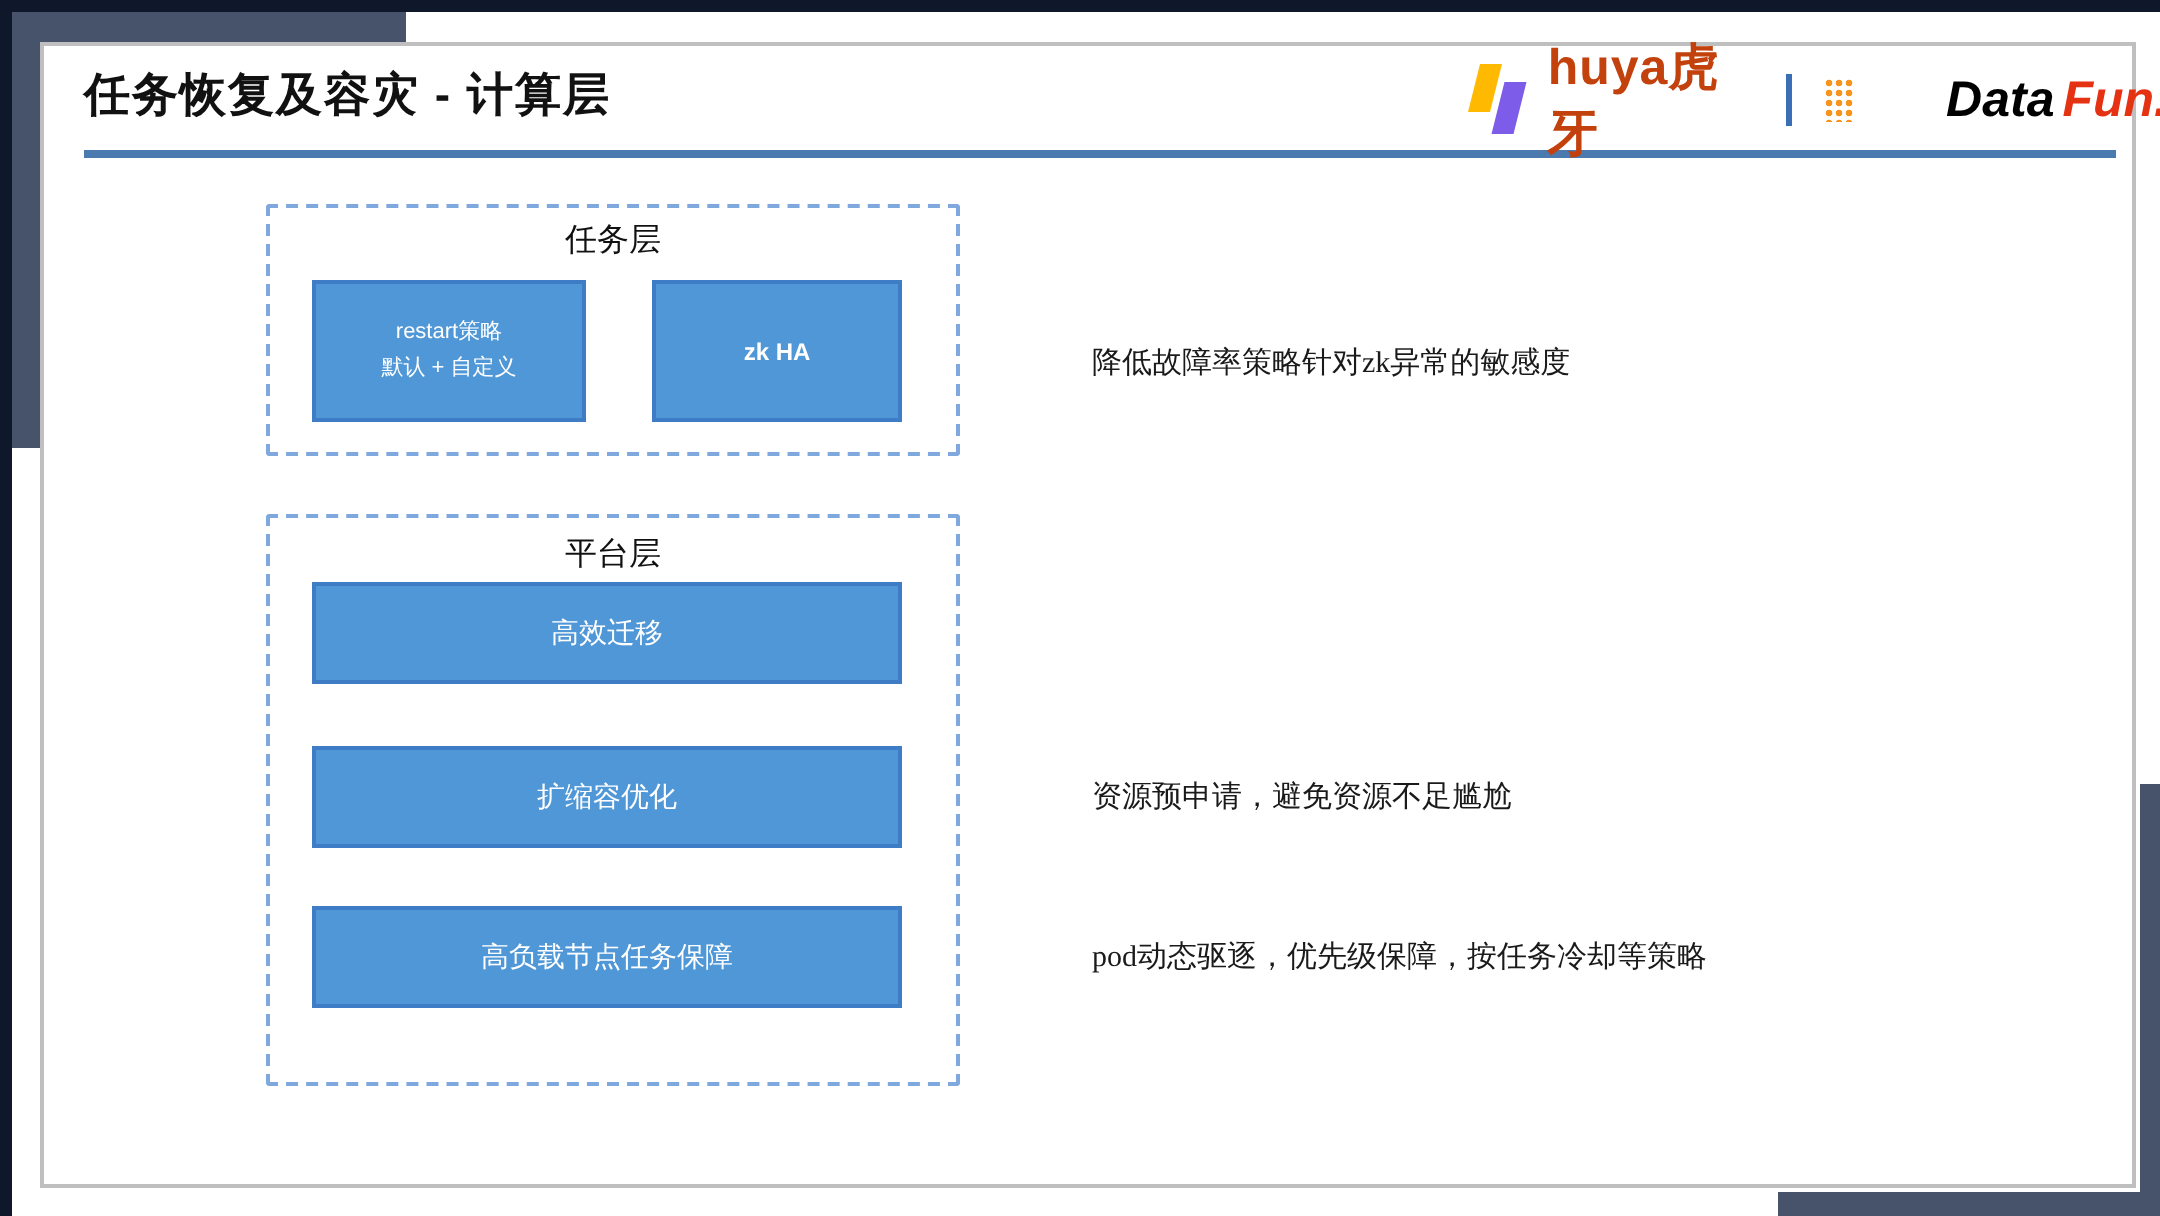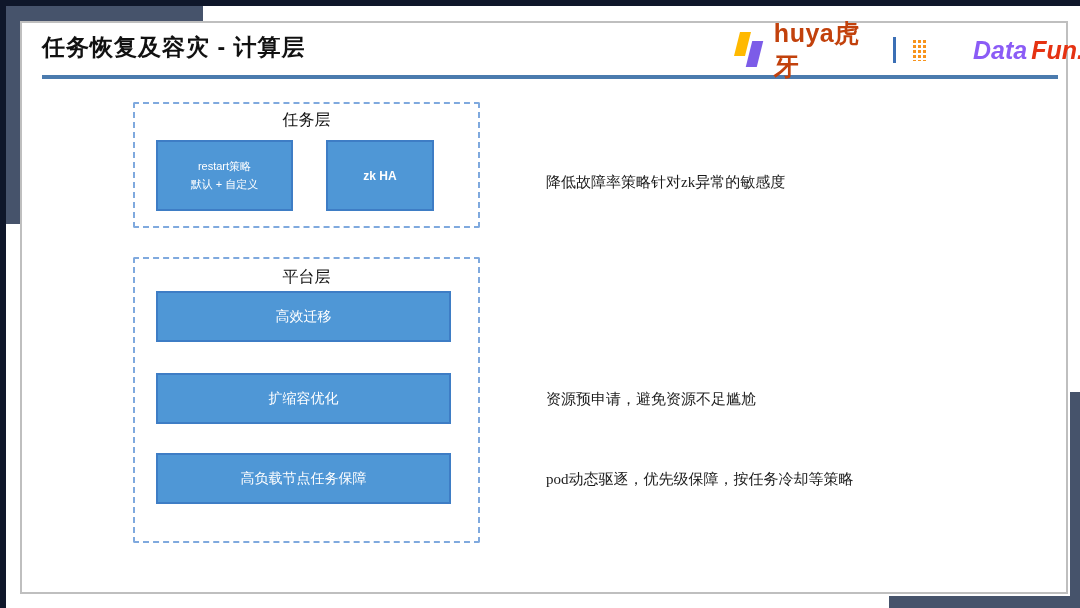--- a/index.html
+++ b/index.html
@@ -28,40 +28,40 @@
 
   
   .logos{position:absolute;left:728px;top:24px;height:40px;display:flex;align-items:center;gap:12px;}
   .huya-icon{position:relative;width:30px;height:36px;}
   .huya-icon .y{position:absolute;left:3px;top:0;width:11px;height:24px;background:#ffb900;transform:skewX(-14deg);}
   .huya-icon .p{position:absolute;left:15px;top:9px;width:11px;height:26px;background:#7c5ce8;transform:skewX(-14deg);}
   .huya-text{font-size:25px;font-weight:600;color:#c2410c;letter-spacing:.5px;}
   .logo-sep{width:3px;height:26px;background:#3b6fb5;margin:0 4px;}
   .datafun{display:flex;align-items:center;gap:4px;font-style:italic;font-weight:bold;font-size:25px;}
   .datafun-dots{width:15px;height:22px;background-image:radial-gradient(#f7941d 1.6px,transparent 1.8px);background-size:5px 5px;}
-  .df-data{color:#8b5cf6;margin-left:42px;}
+  .df-data{color:#000000;margin-left:42px;}
   .df-fun{color:#e53212;}
 
   
   .group{
     position:absolute;border:2px dashed #7fa9de;border-radius:2px;box-sizing:border-box;background:transparent;
   }
   .group-label{
     position:absolute;left:0;right:0;text-align:center;
     font-family:"Liberation Serif","DejaVu Serif",serif;font-size:16px;color:#111;
   }
   .g1{left:127px;top:96px;width:347px;height:126px;}
   .g2{left:127px;top:251px;width:347px;height:286px;}
   .bluebox{
     position:absolute;background:#4f97d6;border:2px solid #3e7dc5;box-sizing:border-box;
     display:flex;flex-direction:column;align-items:center;justify-content:center;
     color:#ffffff;text-align:center;
   }
   .b-restart{left:21px;top:36px;width:137px;height:71px;font-size:11px;line-height:1.55;}
-  .b-zk{left:191px;top:36px;width:108px;height:71px;font-size:12px;font-weight:bold;}
+  .b-zk{left:191px;top:36px;width:125px;height:71px;font-size:12px;font-weight:bold;}
   .b-p{left:21px;width:295px;height:51px;font-family:"Liberation Serif","DejaVu Serif",serif;font-size:14px;}
   .b-p1{top:32px;}
   .b-p2{top:114px;}
   .b-p3{top:194px;}
 
   
   .note{
     position:absolute;left:540px;color:#1a1a1a;font-size:15px;line-height:20px;
     font-family:"Liberation Serif","DejaVu Serif",serif;white-space:nowrap;
   }

